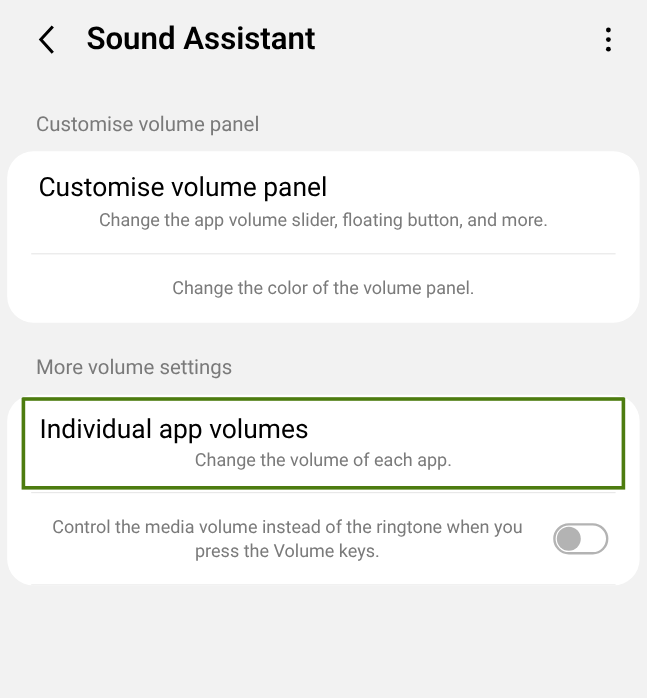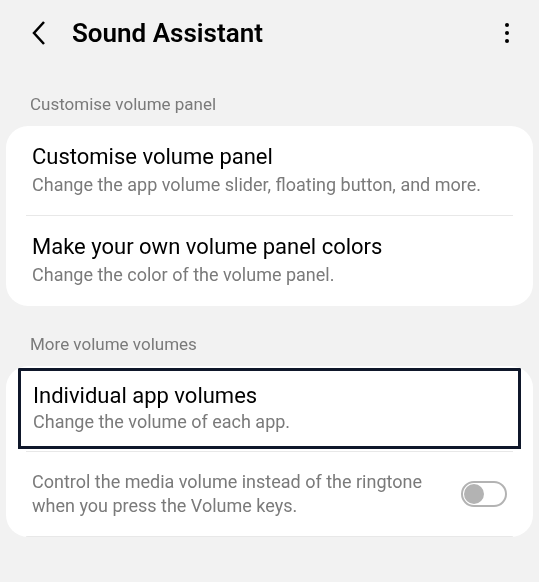--- a/index.html
+++ b/index.html
@@ -48,31 +48,32 @@
     display: flex;
     align-items: center;
   }
   .item-content { flex: 1; }
   .item-title {
     font-size: 22px;
     color: #000;
     margin-bottom: 4px;
   }
   .item-desc {
-    font-size: 18px;
+    font-size: 15px;
     color: #7a7a7a;
     line-height: 1.35;
+    text-align: center;
   }
   .divider {
     height: 1px;
     background: #e8e8e8;
     margin: 0 20px;
   }
   .highlight {
-    border: 3px solid #0f172a;
+    border: 3px solid #4d7c0f;
     margin: 2px 12px;
     padding: 12px 12px;
   }
   .highlight .item-title { margin-bottom: 2px; }
   .switch {
     width: 46px; height: 26px;
     border-radius: 13px;
     background: #fff;
     border: 2px solid #b3b3b3;
     position: relative;
@@ -109,27 +110,26 @@
 <div class="card">
   <div class="item">
     <div class="item-content">
       <div class="item-title">Customise volume panel</div>
       <div class="item-desc">Change the app volume slider, floating button, and more.</div>
     </div>
   </div>
   <div class="divider"></div>
   <div class="item">
     <div class="item-content">
-      <div class="item-title">Make your own volume panel colors</div>
       <div class="item-desc">Change the color of the volume panel.</div>
     </div>
   </div>
 </div>
 
-<div class="section-label">More volume volumes</div>
+<div class="section-label">More volume settings</div>
 
 <div class="card">
   <div class="highlight">
     <div class="item-content">
       <div class="item-title">Individual app volumes</div>
       <div class="item-desc">Change the volume of each app.</div>
     </div>
   </div>
   <div class="divider"></div>
   <div class="item">

